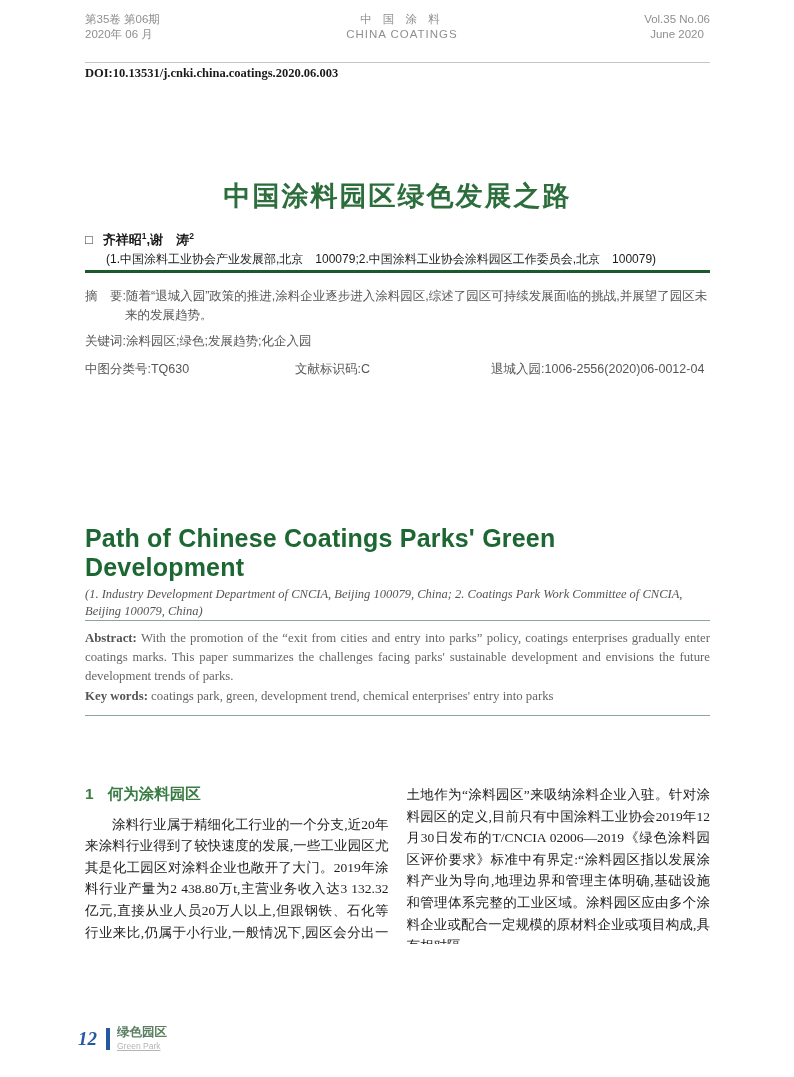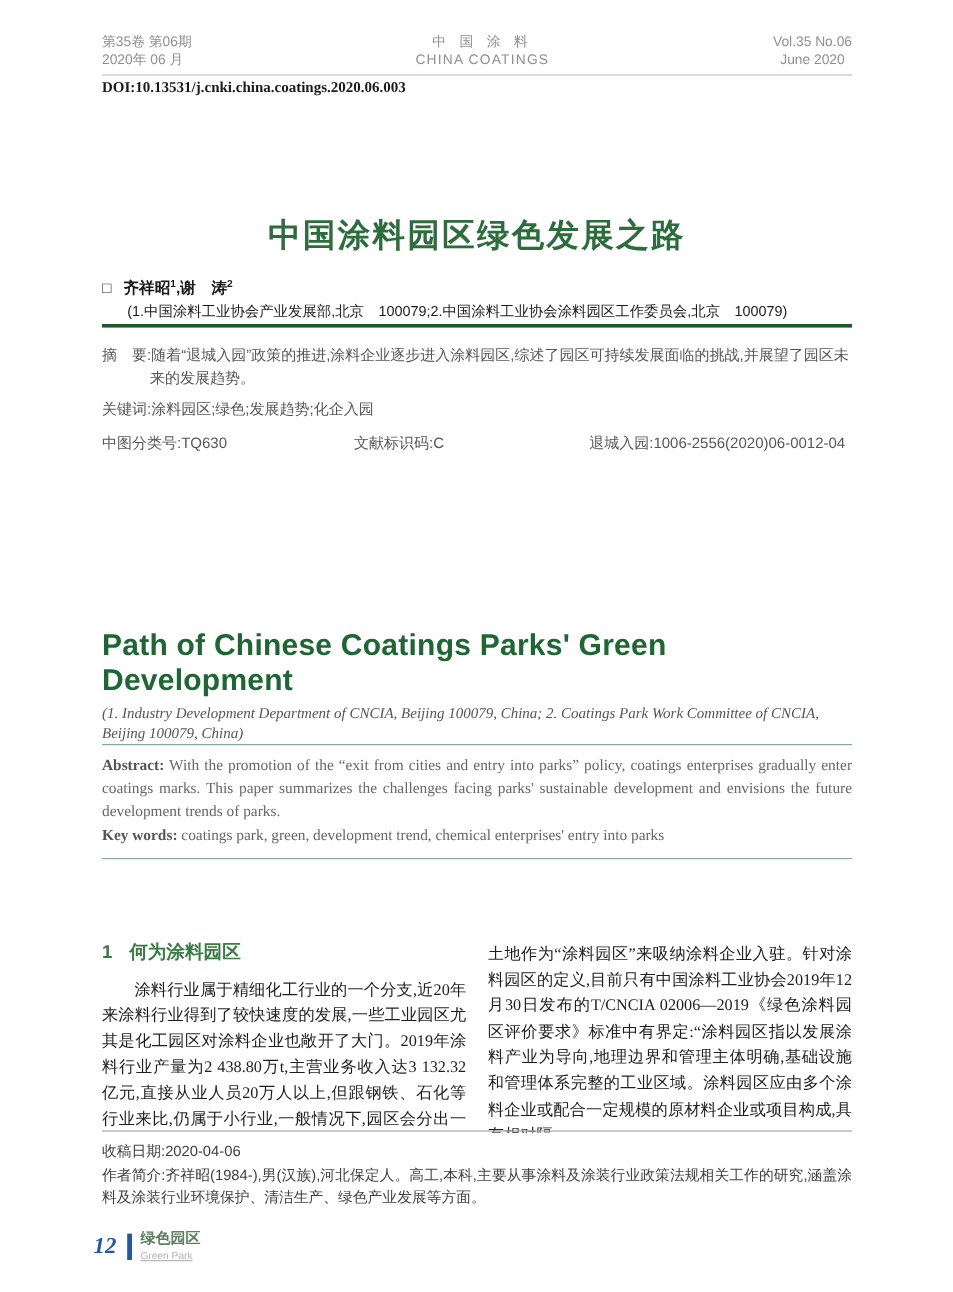--- a/index.html
+++ b/index.html
@@ -4,21 +4,21 @@
 <style>
   * { margin:0; padding:0; box-sizing:border-box; }
   html,body { background:#ffffff; }
   .page {
     position:relative; width:794px; height:1077px; background:#fff;
     overflow:hidden; font-family:"Liberation Sans", sans-serif; color:#222;
   }
   .abs { position:absolute; left:85px; right:84px; }
 
   
-  .hdr { top:28px; display:flex; justify-content:space-between;
+  .hdr { top:12px; display:flex; justify-content:space-between;
          color:#8f8f8f; font-size:11.5px; line-height:15px; }
   .hdr .c { text-align:center; letter-spacing:1px; }
   .hdr .c .jcn { letter-spacing:4px; }
   .hdr .r { text-align:center; }
   .hdr-rule { top:62px; border-top:1px solid #c4c4c4; }
   .doi { top:66px; font-family:"Liberation Serif", serif; font-weight:bold;
          font-size:12.5px; color:#1a1a1a; }
 
   
   .cn-title { top:178px; font-size:27px; font-weight:bold; color:#2b6d3b;
@@ -138,28 +138,20 @@
         <span class="num">1</span>
         <span>何为涂料园区</span>
       </div>
       <p class="indent">涂料行业属于精细化工行业的一个分支,近20年来涂料行业得到了较快速度的发展,一些工业园区尤其是化工园区对涂料企业也敞开了大门。2019年涂料行业产量为2 438.80万t,主营业务收入达3 132.32亿元,直接从业人员20万人以上,但跟钢铁、石化等行业来比,仍属于小行业,一般情况下,园区会分出一部分</p>
     </div>
     <div class="col col-right">
       <p>土地作为“涂料园区”来吸纳涂料企业入驻。针对涂料园区的定义,目前只有中国涂料工业协会2019年12月30日发布的T/CNCIA 02006—2019《绿色涂料园区评价要求》标准中有界定:“涂料园区指以发展涂料产业为导向,地理边界和管理主体明确,基础设施和管理体系完整的工业区域。涂料园区应由多个涂料企业或配合一定规模的原材料企业或项目构成,具有相对隔</p>
     </div>
   </div>
 
-  <div class="abs footnote">
-    <div>
-      <span>收稿日期:</span><span>2020-04-06</span>
-    </div>
-    <div>
-      <span>作者简介:</span><span>齐祥昭(1984-),男(汉族),河北保定人。高工,本科,主要从事涂料及涂装行业政策法规相关工作的研究,涵盖涂料及涂装行业环境保护、清洁生产、绿色产业发展等方面。</span>
-    </div>
-  </div>
 
   <div class="footer">
     <span class="pg">12</span>
     <span class="bar"></span>
     <span>
       <div class="cnname">绿色园区</div>
       <div class="enname">Green Park</div>
     </span>
   </div>
 

